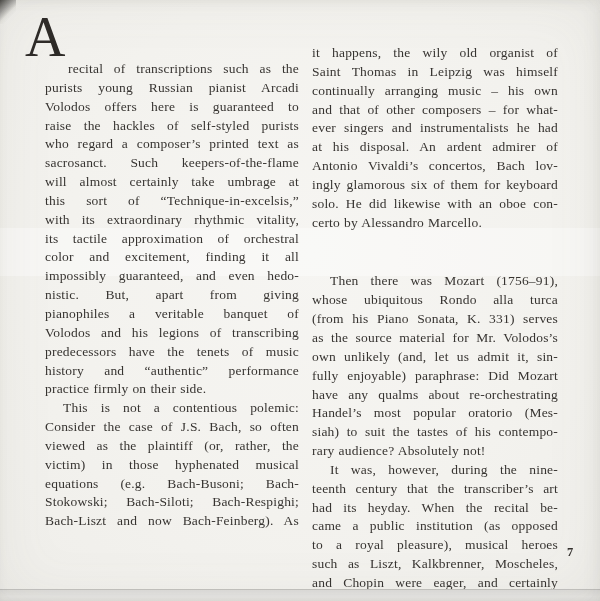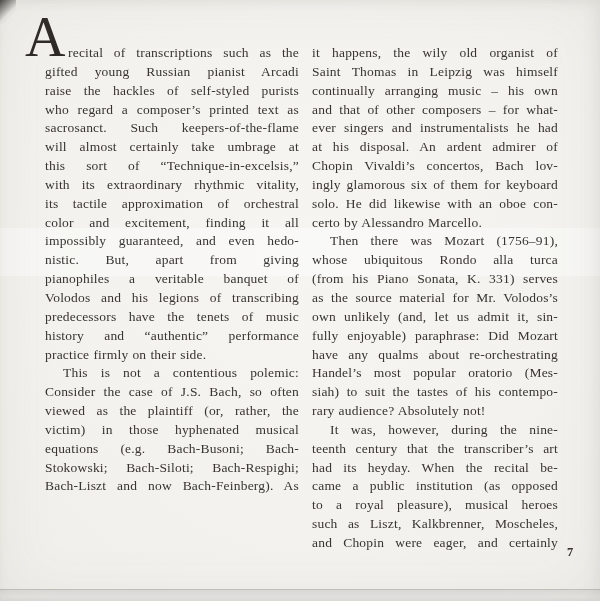--- a/index.html
+++ b/index.html
@@ -87,22 +87,23 @@
 <body>
 
 <div class="page">
   <div class="scan-streak"></div>
   <div class="corner-mark"></div>
 
   <div class="dropcap">A</div>
 
   <div class="columns">
     <div class="col col-left">
-        <div class="line just" style="text-indent: 23px;"><span>recital of transcriptions such as the</span></div>
-        <div class="line just"><span>gifted young Russian pianist Arcadi</span></div>
+        <div class="line just" style="text-indent: 23px; margin-top: 16px;"><span>recital of transcriptions such as the</span></div>
+        <div class="line just"><span>purists young Russian pianist Arcadi</span></div>
+        <div class="line just"><span>Volodos offers here is guaranteed to</span></div>
         <div class="line just"><span>raise the hackles of self-styled purists</span></div>
         <div class="line just"><span>who regard a composer’s printed text as</span></div>
         <div class="line just"><span>sacrosanct. Such keepers-of-the-flame</span></div>
         <div class="line just"><span>will almost certainly take umbrage at</span></div>
         <div class="line just"><span>this sort of “Technique-in-excelsis,”</span></div>
         <div class="line just"><span>with its extraordinary rhythmic vitality,</span></div>
         <div class="line just"><span>its tactile approximation of orchestral</span></div>
         <div class="line just"><span>color and excitement, finding it all</span></div>
         <div class="line just"><span>impossibly guaranteed, and even hedo-</span></div>
         <div class="line just"><span>nistic. But, apart from giving</span></div>
@@ -119,25 +120,25 @@
         <div class="line just"><span>Stokowski; Bach-Siloti; Bach-Respighi;</span></div>
         <div class="line just"><span>Bach-Liszt and now Bach-Feinberg). As</span></div>
       </div>
     <div class="col col-right">
         <div class="line just"><span>it happens, the wily old organist of</span></div>
         <div class="line just"><span>Saint Thomas in Leipzig was himself</span></div>
         <div class="line just"><span>continually arranging music – his own</span></div>
         <div class="line just"><span>and that of other composers – for what-</span></div>
         <div class="line just"><span>ever singers and instrumentalists he had</span></div>
         <div class="line just"><span>at his disposal. An ardent admirer of</span></div>
-        <div class="line just"><span>Chopin Vivaldi’s concertos, Bach lov-</span></div>
+        <div class="line just"><span>Antonio Vivaldi’s concertos, Bach lov-</span></div>
         <div class="line just"><span>ingly glamorous six of them for keyboard</span></div>
         <div class="line just"><span>solo. He did likewise with an oboe con-</span></div>
         <div class="line"><span>certo by Alessandro Marcello.</span></div>
-        <div class="line just" style="text-indent: 18px;"><span>Then there was Mozart (1756–91),</span></div>
+        <div class="line just" style="text-indent: 18px; margin-top: 40px;"><span>Then there was Mozart (1756–91),</span></div>
         <div class="line just"><span>whose ubiquitous Rondo alla turca</span></div>
         <div class="line just"><span>(from his Piano Sonata, K. 331) serves</span></div>
         <div class="line just"><span>as the source material for Mr. Volodos’s</span></div>
         <div class="line just"><span>own unlikely (and, let us admit it, sin-</span></div>
         <div class="line just"><span>fully enjoyable) paraphrase: Did Mozart</span></div>
         <div class="line just"><span>have any qualms about re-orchestrating</span></div>
         <div class="line just"><span>Handel’s most popular oratorio </span><span class="it">(Mes-</span></div>
         <div class="line just"><span class="it">siah)</span><span> to suit the tastes of his contempo-</span></div>
         <div class="line"><span>rary audience? Absolutely not!</span></div>
         <div class="line just" style="text-indent: 18px;"><span>It was, however, during the nine-</span></div>

